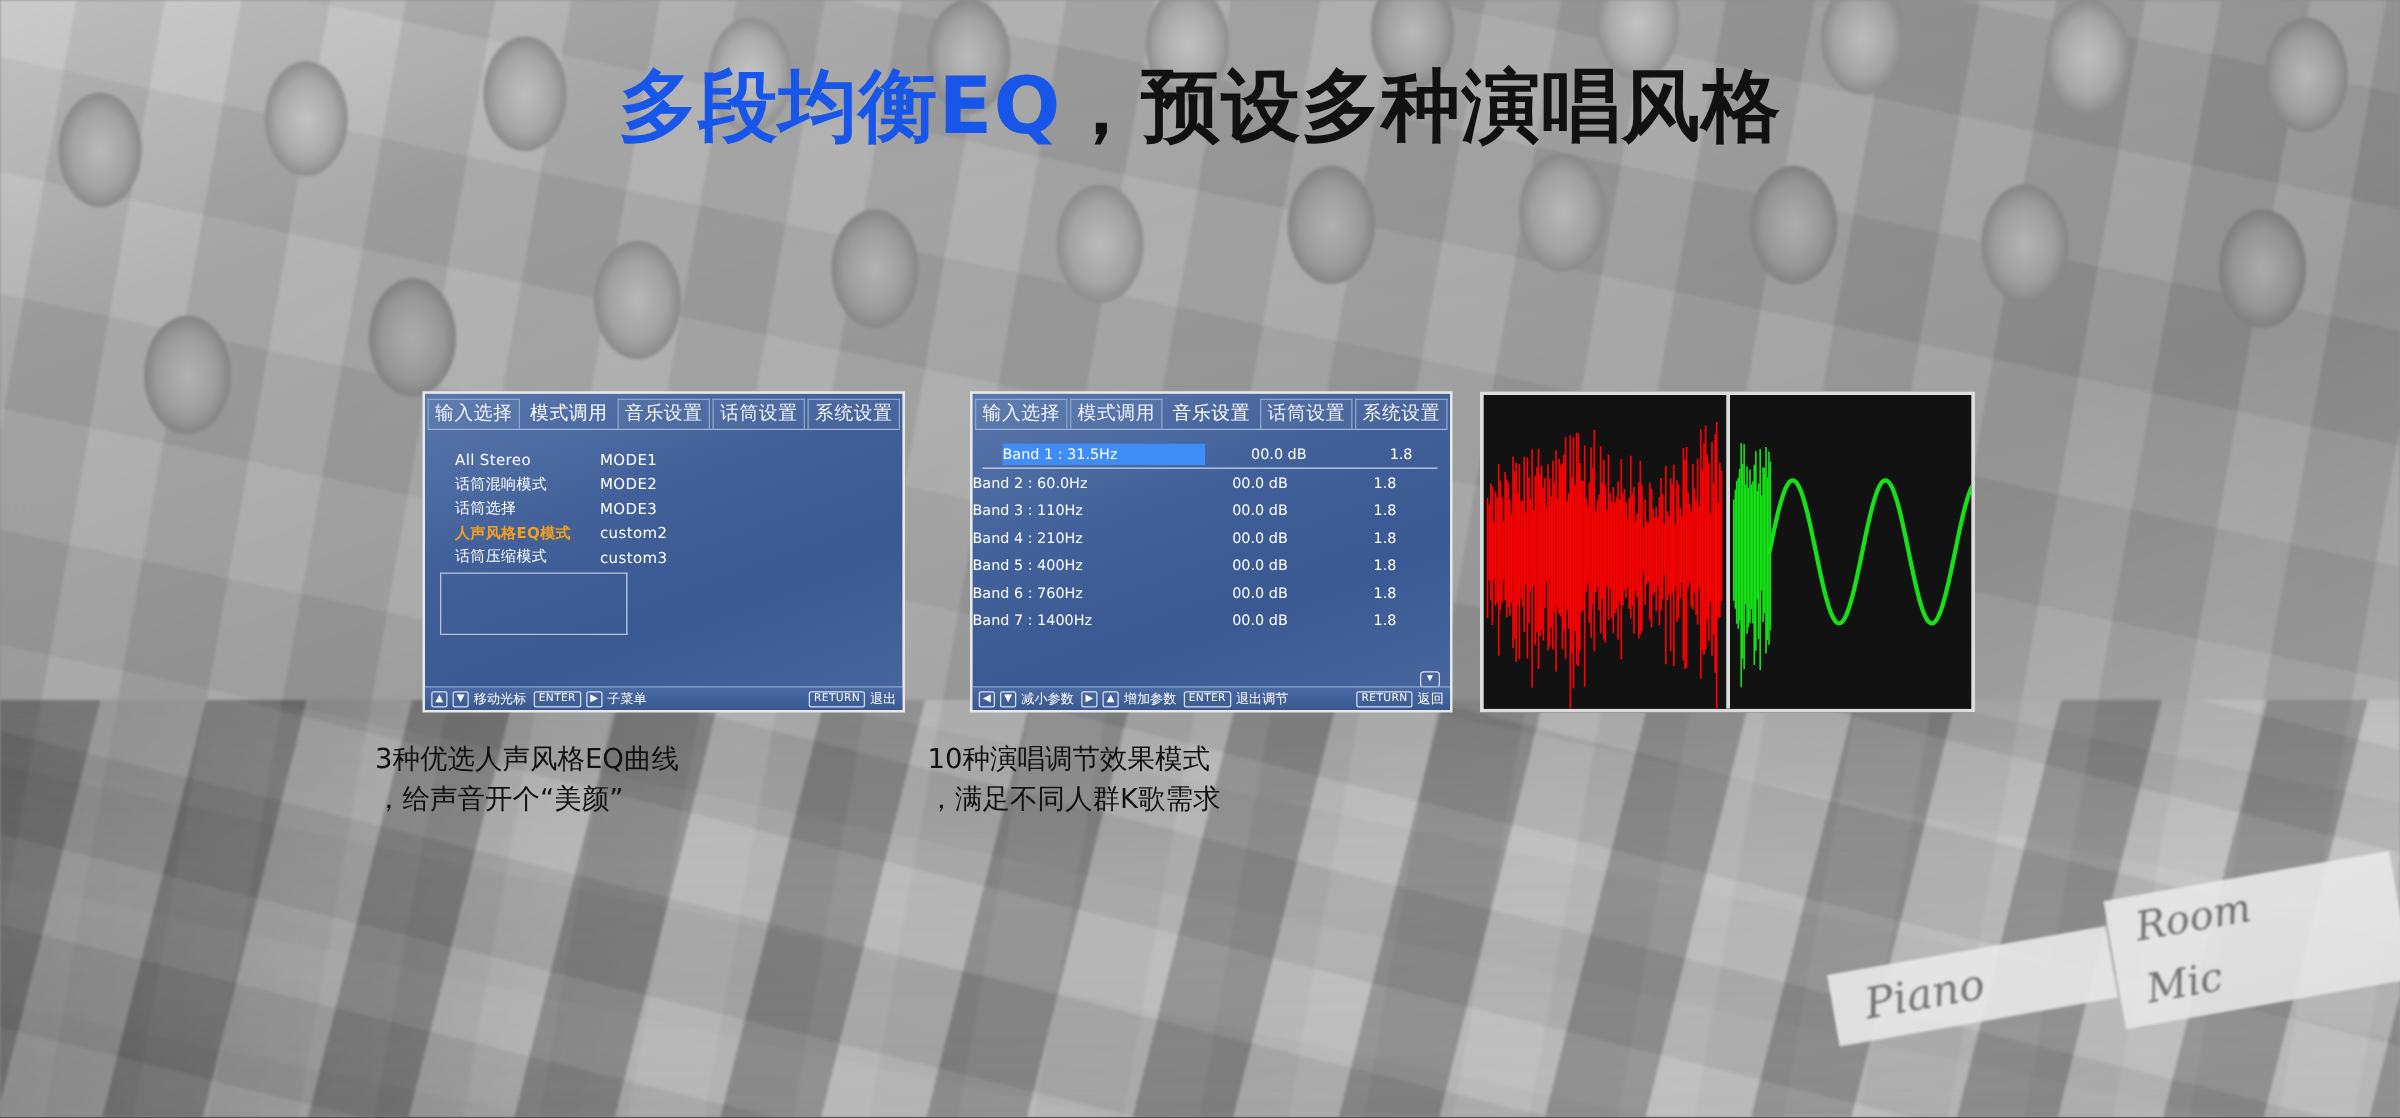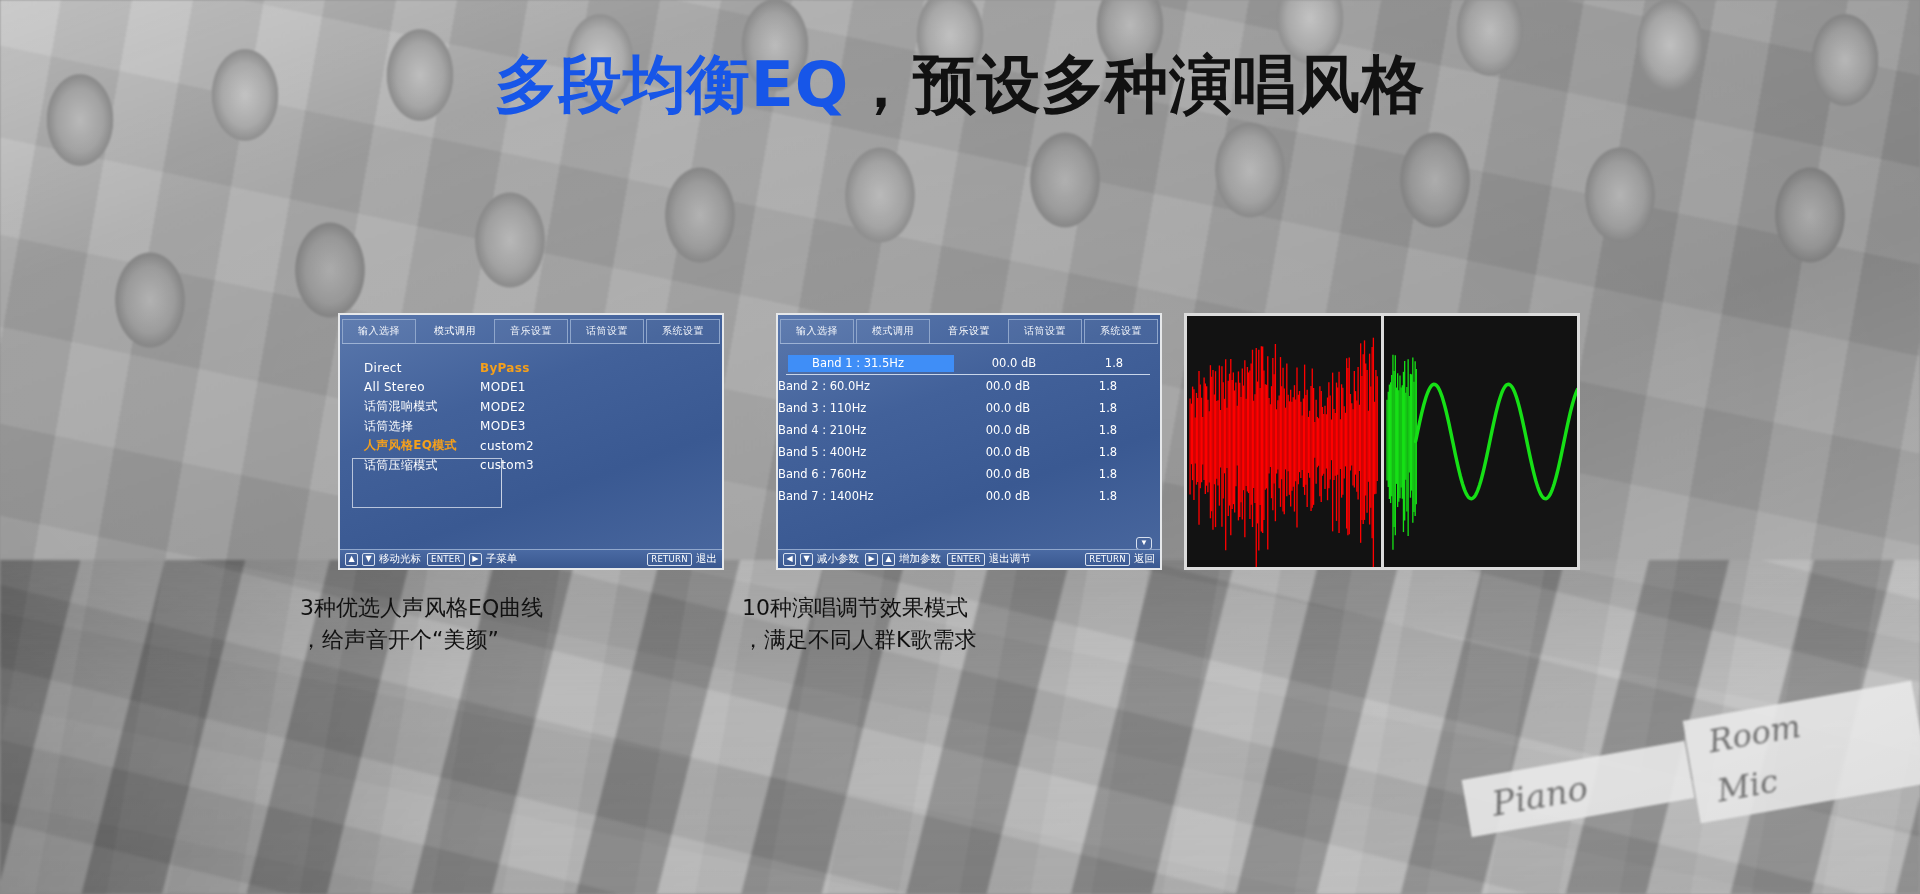--- a/index.html
+++ b/index.html
@@ -141,21 +141,21 @@
     height: 28px;
     padding: 4px 2px 0 2px;
     box-sizing: border-box;
     gap: 2px;
   }
   .tab {
     flex: 1;
     box-sizing: border-box;
     border: 1px solid #8fa6cb;
     border-bottom: none;
-    font-size: 10px;
+    font-size: 15px;
     line-height: 22px;
     text-align: center;
     color: #f2f5fb;
     background: rgba(255,255,255,0.04);
     letter-spacing: 0.5px;
     font-family: Liberation Serif, serif;
   }
   .tab.active {
     border-color: transparent;
     background: transparent;
@@ -257,22 +257,22 @@
     height: 22px;
     align-items: center;
     font-family: "DejaVu Sans", "Liberation Sans", sans-serif;
   }
   .eq-row .c1 { width: 170px; box-sizing: border-box; }
   .eq-row .c2 { width: 120px; text-align: center; }
   .eq-row .c3 { width: 80px; text-align: center; }
   .eq-row.sel .c1 {
     background: #3f8ef7;
     width: 166px;
-    margin-left: 10px;
-    padding-left: 24px;
+    margin-left: 24px;
+    padding-left: 0;
     height: 17px;
     line-height: 17px;
   }
   .eq-sep {
     height: 1px;
     background: #c9d6ea;
     margin: 0 10px 0 8px;
   }
   .scroll-arrow {
     position: absolute;
@@ -332,24 +332,20 @@
       <div class="tabbar" id="modes-tabs">
           <div class="tab"><span>输入选择</span></div>
           <div class="tab active"><span>模式调用</span></div>
           <div class="tab"><span>音乐设置</span></div>
           <div class="tab"><span>话筒设置</span></div>
           <div class="tab"><span>系统设置</span></div>
         </div>
       <div class="tabline"></div>
       <div class="modes-body" id="modes-rows">
         <div id="submenu-box"></div>
-      <div class="mode-row">
-            <div class="lbl">Direct</div>
-            <div class="val accent">ByPass</div>
-          </div>
           <div class="mode-row">
             <div class="lbl">All Stereo</div>
             <div class="val">MODE1</div>
           </div>
           <div class="mode-row">
             <div class="lbl">话筒混响模式</div>
             <div class="val">MODE2</div>
           </div>
           <div class="mode-row">
             <div class="lbl">话筒选择</div>

